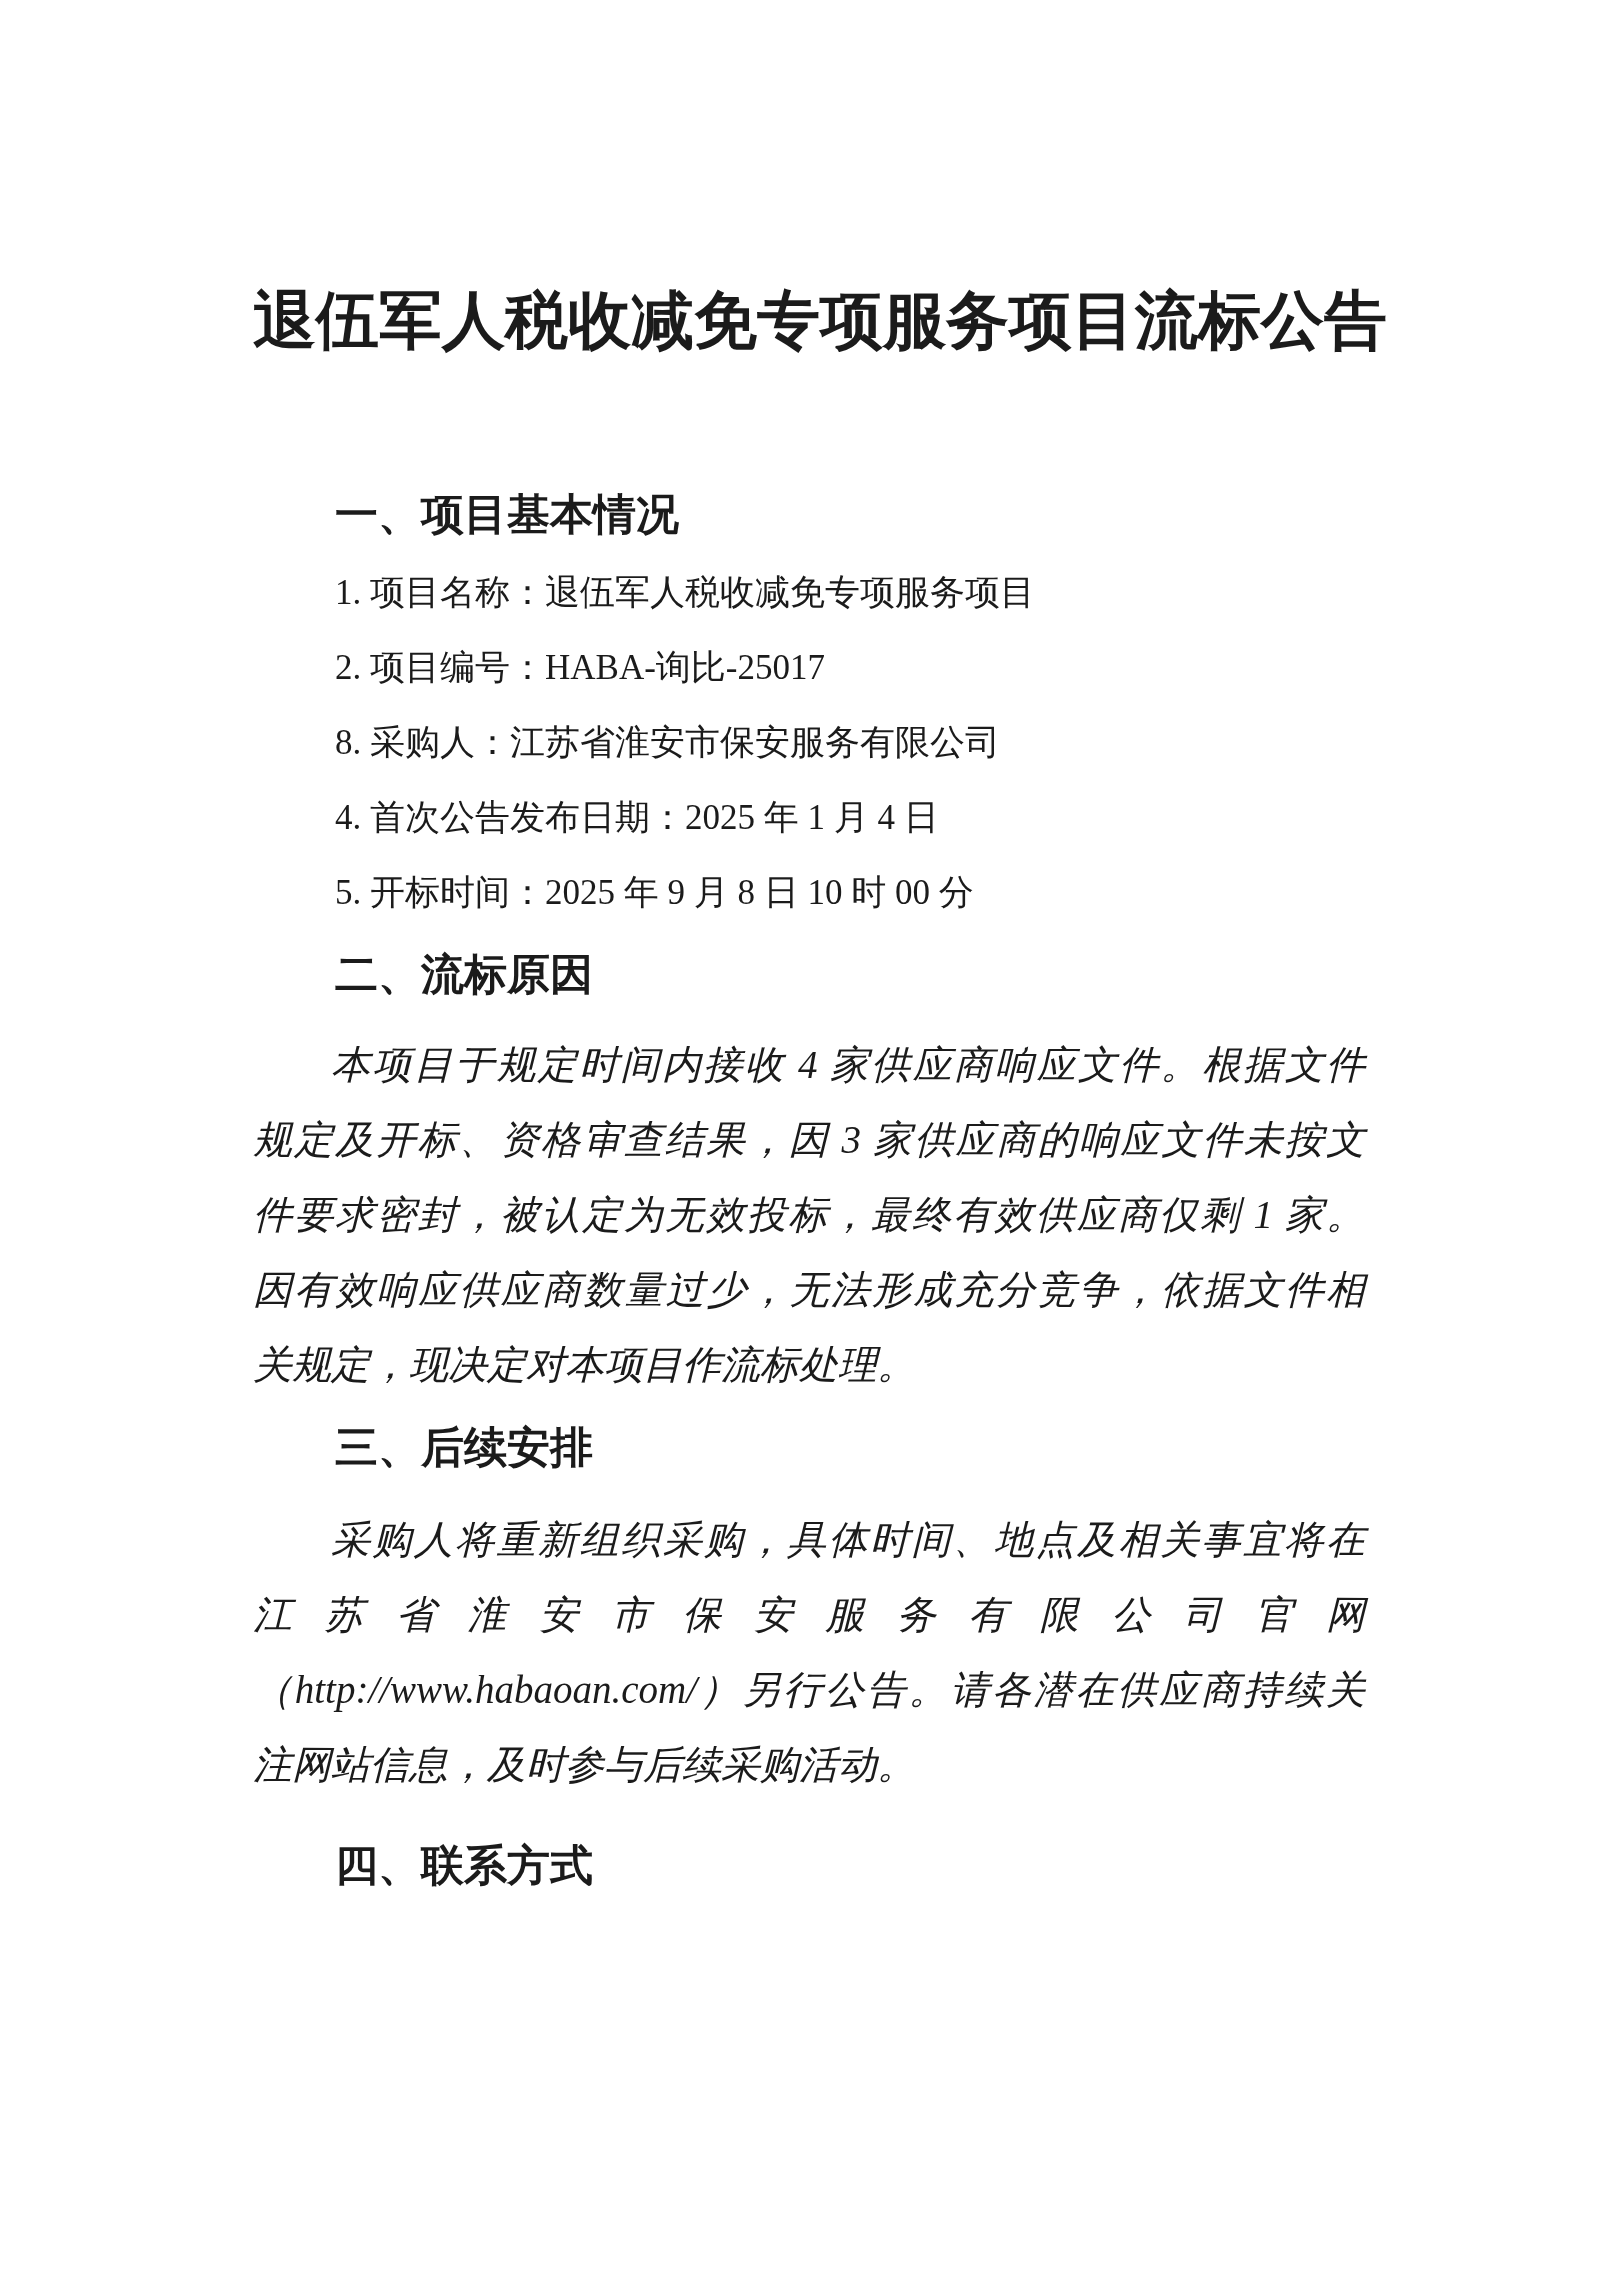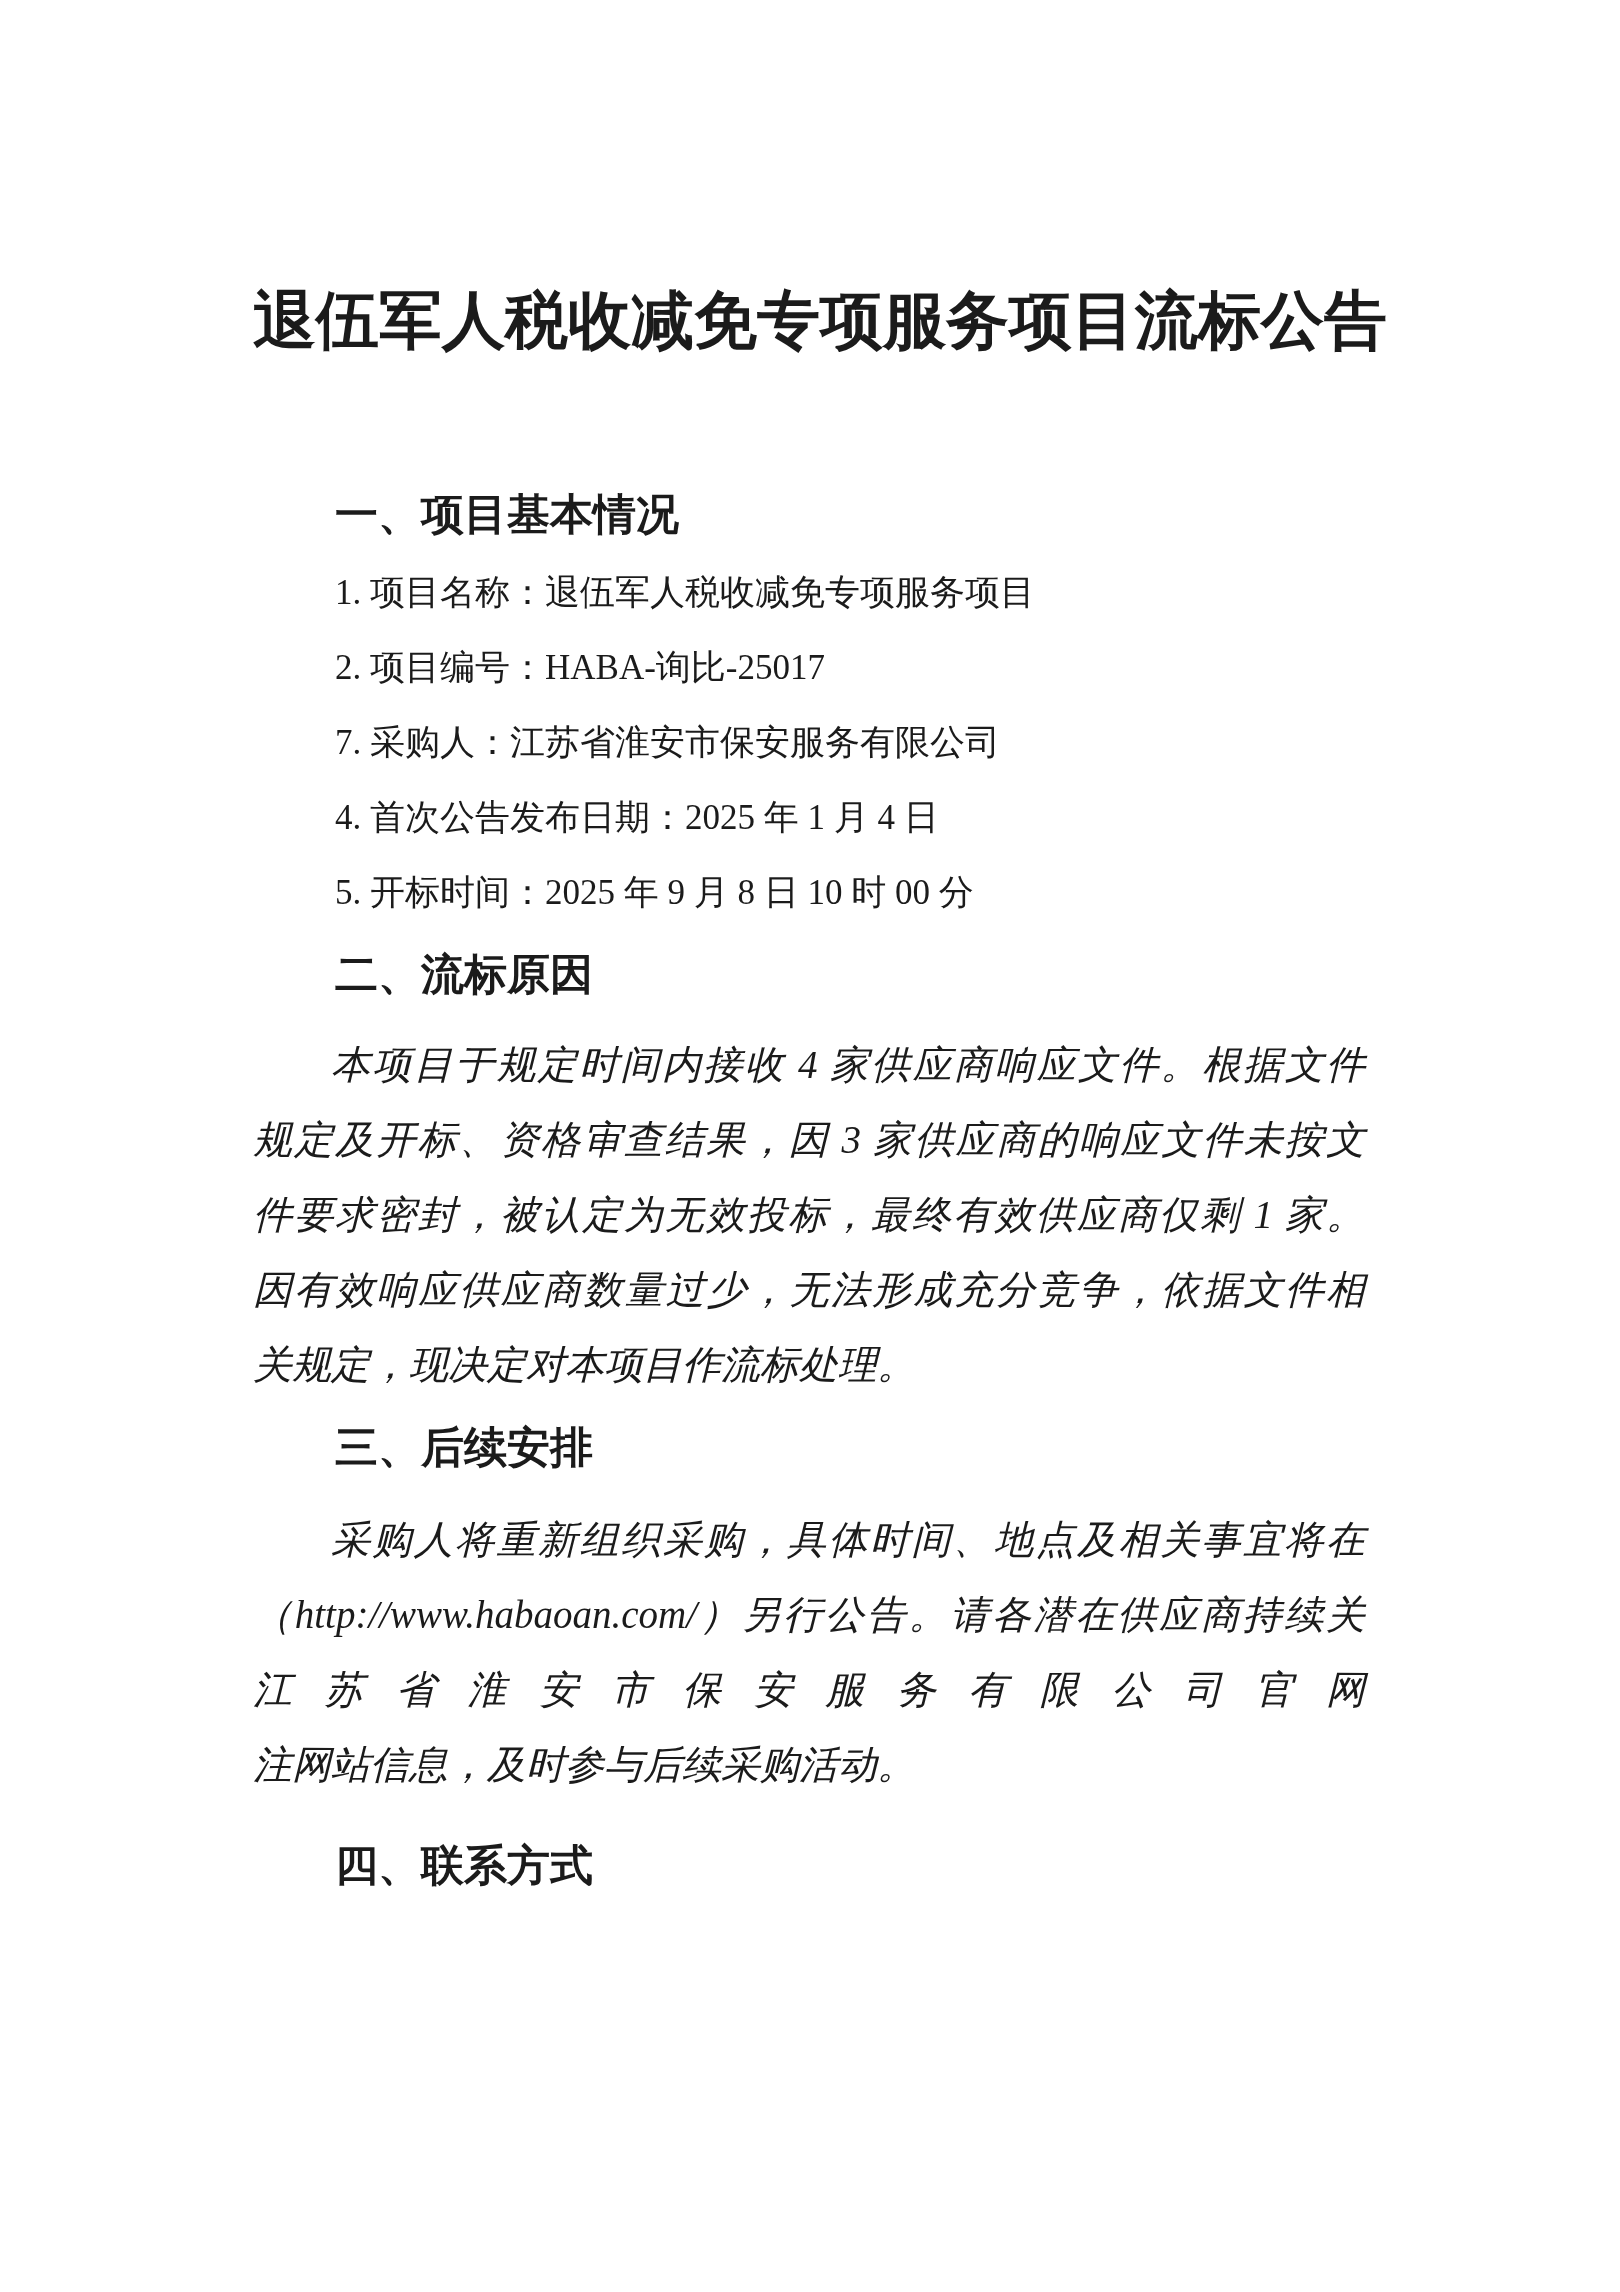--- a/index.html
+++ b/index.html
@@ -66,43 +66,43 @@
 
 <div class="page">
 
   <h1 class="doc-title">退伍军人税收减免专项服务项目流标公告</h1>
 
   <section>
     <h2 class="sec-heading h-first">一、项目基本情况</h2>
     <div class="doc-list">
       <div class="li">1. 项目名称：退伍军人税收减免专项服务项目</div>
       <div class="li">2. 项目编号：HABA-询比-25017</div>
-      <div class="li">7. 采购人：江苏省淮安市保安服务有限公司</div>
+      <div class="li">8. 采购人：江苏省淮安市保安服务有限公司</div>
       <div class="li">4. 首次公告发布日期：2025 年 1 月 4 日</div>
       <div class="li">5. 开标时间：2025 年 9 月 8 日 10 时 00 分</div>
     </div>
   </section>
 
   <section>
     <h2 class="sec-heading h-2">二、流标原因</h2>
     <div class="para para-1">
       <div class="pline first">本项目于规定时间内接收 4 家供应商响应文件。根据文件</div>
       <div class="pline">规定及开标、资格审查结果，因 3 家供应商的响应文件未按文</div>
       <div class="pline">件要求密封，被认定为无效投标，最终有效供应商仅剩 1 家。</div>
       <div class="pline">因有效响应供应商数量过少，无法形成充分竞争，依据文件相</div>
       <div class="pline last">关规定，现决定对本项目作流标处理。</div>
     </div>
   </section>
 
   <section>
     <h2 class="sec-heading h-3">三、后续安排</h2>
     <div class="para para-2">
       <div class="pline first">采购人将重新组织采购，具体时间、地点及相关事宜将在</div>
+      <div class="pline">江苏省淮安市保安服务有限公司官网</div>
       <div class="pline">（http://www.habaoan.com/）另行公告。请各潜在供应商持续关</div>
-      <div class="pline">江苏省淮安市保安服务有限公司官网</div>
       <div class="pline last">注网站信息，及时参与后续采购活动。</div>
     </div>
   </section>
 
   <section>
     <h2 class="sec-heading h-4">四、联系方式</h2>
   </section>
 
 </div>
 

